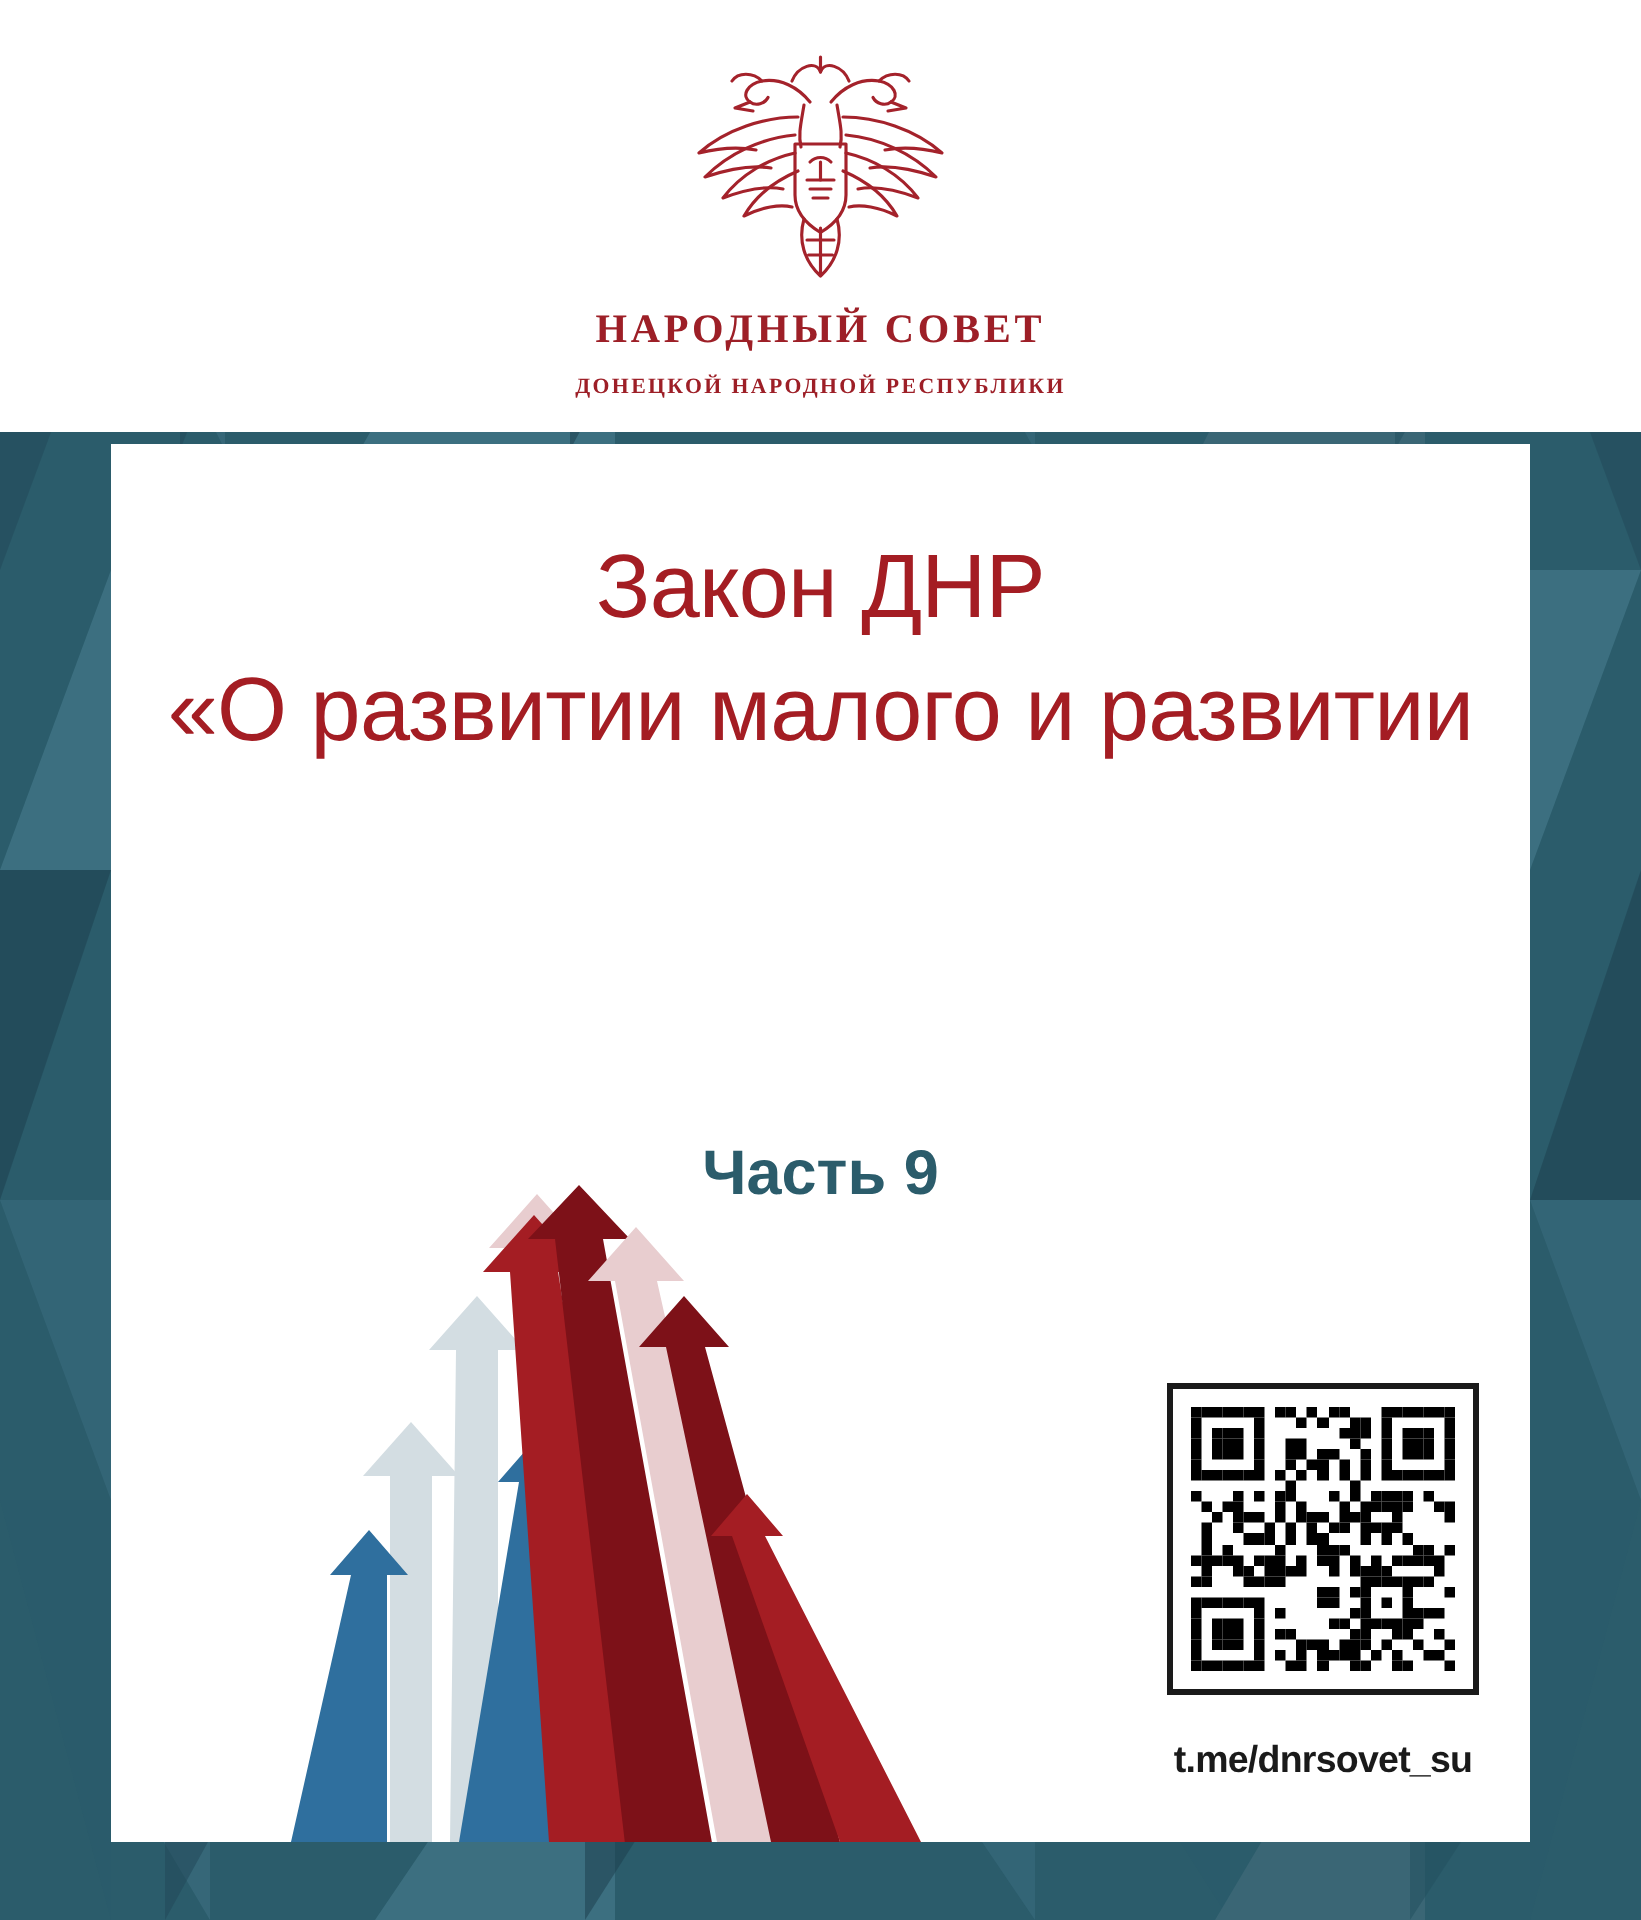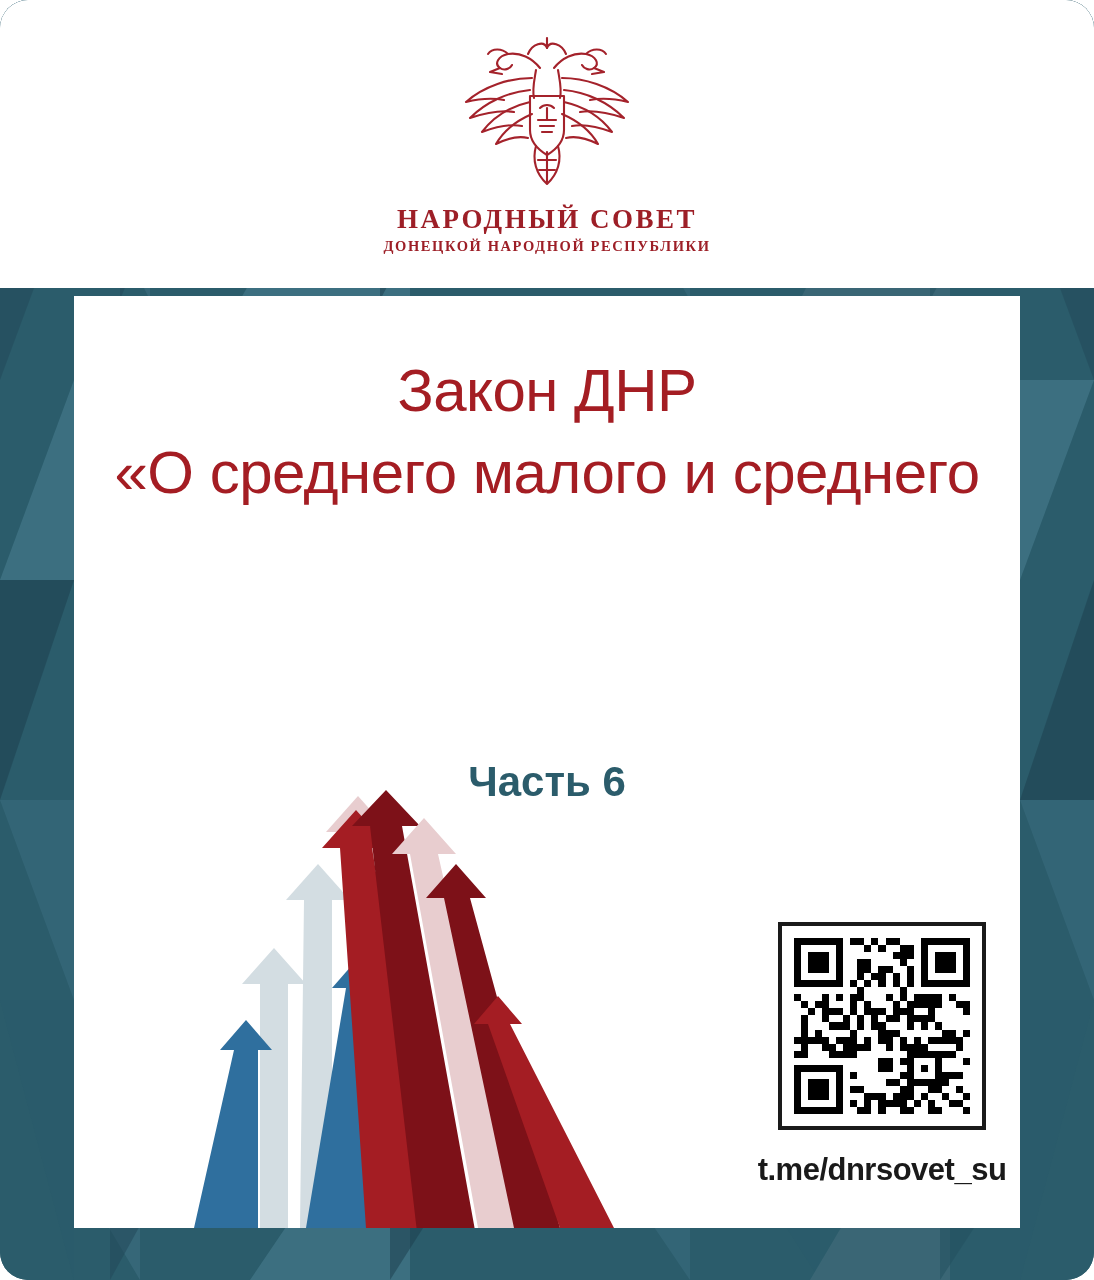--- a/index.html
+++ b/index.html
@@ -13,21 +13,20 @@
     font-family: "Liberation Sans", sans-serif;
     overflow: hidden;
   }
 
   .poster {
     position: relative;
     width: 1094px;
     height: 1280px;
     background: #ffffff;
     overflow: hidden;
-    border-radius: 28px;
   }
 
   
   .frame-top, .frame-bottom {
     position: absolute;
     left: 0;
     width: 100%;
     background: #2b5c6b;
     overflow: hidden;
   }
@@ -90,21 +89,21 @@
     width: 100%;
     text-align: center;
     color: #9d1f27;
     font-family: "Liberation Serif", serif;
     font-size: 27px;
     font-weight: 700;
     letter-spacing: 2.5px;
   }
   .org-sub {
     position: absolute;
-    top: 238px;
+    top: 250px;
     width: 100%;
     text-align: center;
     color: #9d1f27;
     font-family: "Liberation Serif", serif;
     font-size: 14.5px;
     font-weight: 700;
     letter-spacing: 1.6px;
   }
 
   
@@ -168,21 +167,21 @@
   .qr-grid span { background: transparent; }
   .qr-grid span.on { background: #000000; }
 
   .qr-caption {
     position: absolute;
     right: 72px;
     bottom: 92px;
     width: 280px;
     text-align: center;
     color: #1a1a1a;
-    font-size: 31px;
+    font-size: 25px;
     font-weight: 700;
     letter-spacing: -0.5px;
   }
 </style>
 </head>
 <body>
 
 <div class="poster">
 
   <div class="frame-top">
@@ -279,24 +278,24 @@
           <path d="M110 98 L120 98"></path>
         </g>
       </svg>
     </span>
   </div>
   <div class="org-name">НАРОДНЫЙ СОВЕТ</div>
   <div class="org-sub">ДОНЕЦКОЙ НАРОДНОЙ РЕСПУБЛИКИ</div>
 
   <div class="headline">
     <span class="l1">Закон ДНР</span>
-    <span class="l2">«О среднего малого и среднего</span>
+    <span class="l2">«О развитии малого и развитии</span>
   </div>
 
-  <div class="part-label">Часть 6</div>
+  <div class="part-label">Часть 9</div>
 
   <div class="arrows">
     <svg width="700" height="440" viewBox="0 0 700 440" xmlns="http://www.w3.org/2000/svg">
 
       <g fill="#d3dde2">
         <polygon points="168,196 200,160 232,196 214,196 214,440 186,440 186,196"></polygon>
       </g>
 
       <g fill="#2f6f9e">
         <polygon points="146,262 172,232 198,262 184,262 184,440 120,440 160,262"></polygon>

